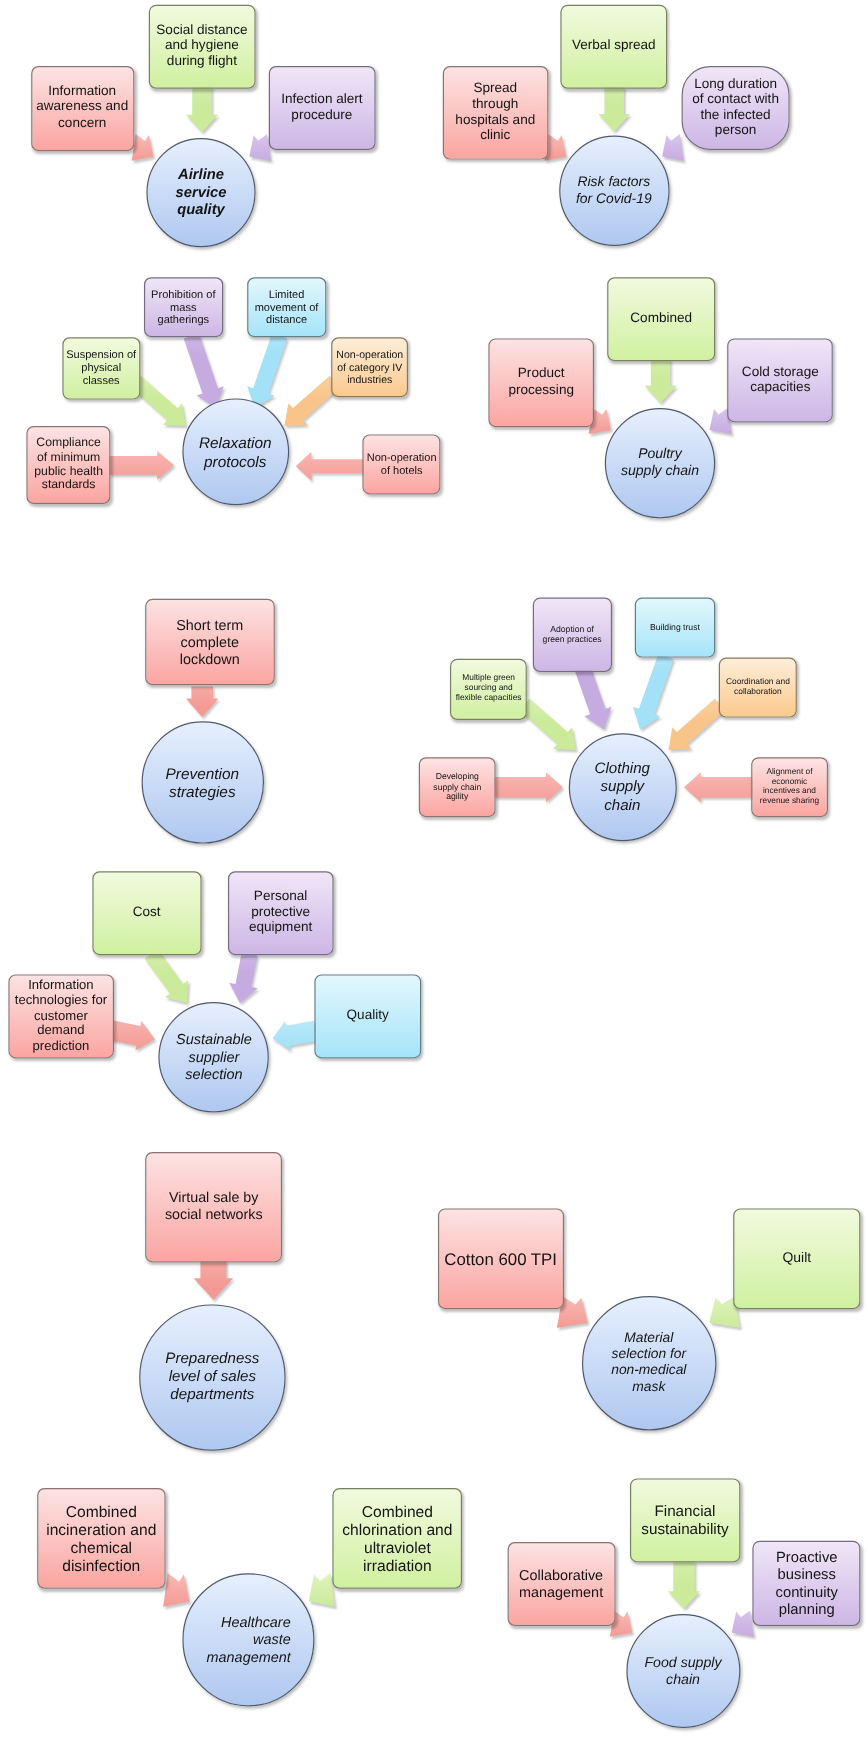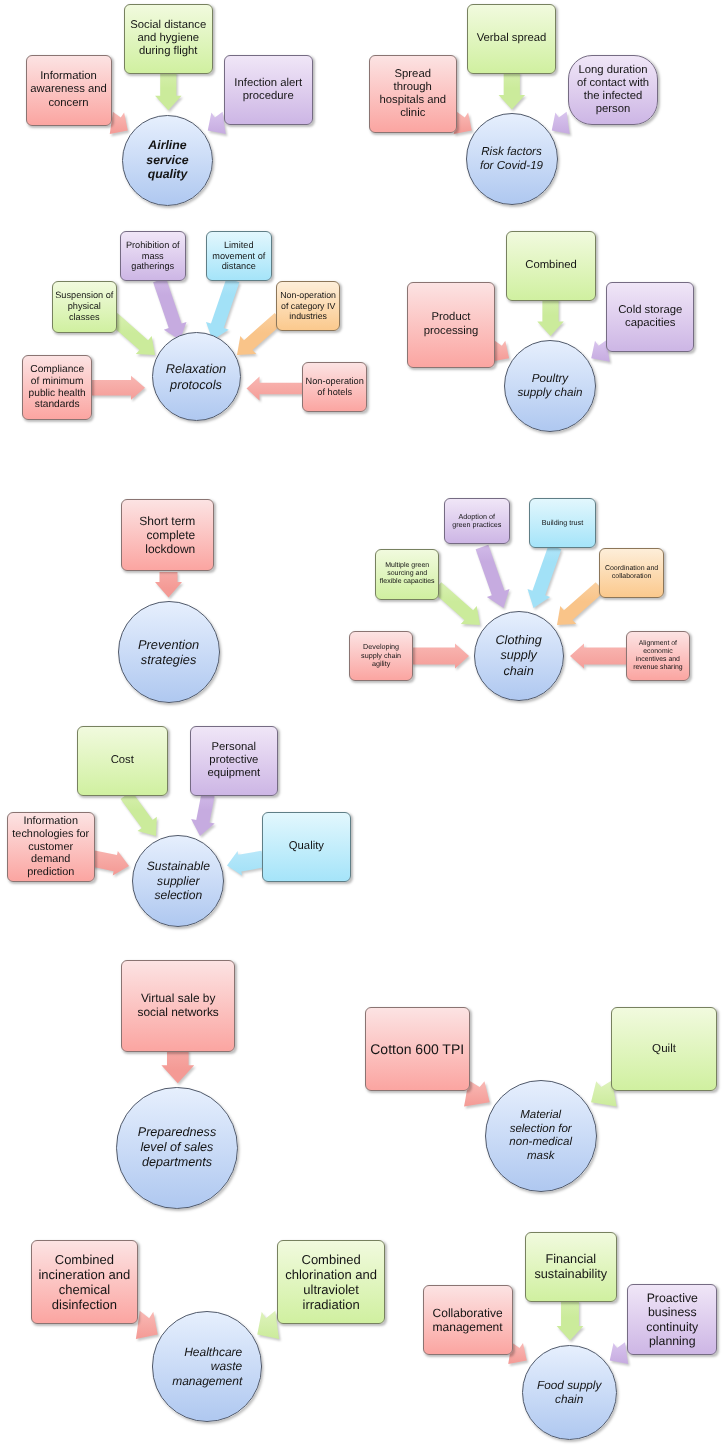--- a/index.html
+++ b/index.html
@@ -351,21 +351,21 @@
       <svg width="723" height="1448" viewBox="0 0 723 1448" style="position: absolute; left: 0px; top: 0px; overflow: visible; z-index: 2; pointer-events: none;">
         <path d="M606.50,339.98 L598.51,345.70 L595.00,340.79 L591.23,358.24 L609.76,361.71 L608.71,355.42 Z" fill="rgba(0,0,0,0.22)" filter="url(#softshadow)" transform="translate(1.6,2.2)"></path>
         <path d="M606.50,339.98 L598.51,345.70 L595.00,340.79 L591.23,358.24 L609.76,361.71 L608.71,355.42 Z" fill="url(#agc14)"></path>
       </svg>
       <div class="hub" style="left: 504px; top: 339.7px; width: 92px; height: 92px; font-size: 11.7px; background: linear-gradient(rgb(230, 239, 253) 0%, rgb(175, 200, 240) 100%); border-color: rgb(80, 89, 106); box-shadow: rgba(0, 0, 0, 0.26) 1.4px 1.9px 2.6px;">
         <span class="lbl">
           <span class="ln">Poultry</span>
           <span class="ln">supply chain</span>
         </span>
       </div>
-      <div class="node" style="left: 407px; top: 281.5px; width: 88px; height: 86px; font-size: 11.3px; background: linear-gradient(rgb(252, 227, 227) 0%, rgb(251, 165, 161) 100%); border-color: rgb(138, 116, 114); box-shadow: rgba(0, 0, 0, 0.26) 1.4px 1.9px 2.4px;">
+      <div class="node" style="left: 407px; top: 281.5px; width: 88px; height: 74px; font-size: 11.3px; background: linear-gradient(rgb(252, 227, 227) 0%, rgb(251, 165, 161) 100%); border-color: rgb(138, 116, 114); box-shadow: rgba(0, 0, 0, 0.26) 1.4px 1.9px 2.4px;">
         <span class="lbl">
           <span class="ln">Product</span>
           <span class="ln">processing</span>
         </span>
       </div>
       <div class="node" style="left: 506px; top: 230.5px; width: 90px; height: 70px; font-size: 11.3px; background: linear-gradient(rgb(241, 250, 222) 0%, rgb(208, 240, 160) 100%); border-color: rgb(119, 129, 95); box-shadow: rgba(0, 0, 0, 0.26) 1.4px 1.9px 2.4px;">
         <span class="lbl">
           <span class="ln">Combined</span>
         </span>
       </div>
@@ -382,21 +382,21 @@
           <path d="M0,-9 L10,-9 L10,-13.5 L25.5,0 L10,13.5 L10,9 L0,9 Z" fill="rgba(0,0,0,0.22)" filter="url(#softshadow)" transform="translate(2,-1.3999999999999997)"></path>
           <path d="M0,-9 L10,-9 L10,-13.5 L25.5,0 L10,13.5 L10,9 L0,9 Z" fill="url(#agp15)"></path>
         </g>
       </svg>
       <div class="hub" style="left: 117.6px; top: 601.3px; width: 102px; height: 102px; font-size: 12.8px; background: linear-gradient(rgb(230, 239, 253) 0%, rgb(175, 200, 240) 100%); border-color: rgb(80, 89, 106); box-shadow: rgba(0, 0, 0, 0.26) 1.4px 1.9px 2.6px;">
         <span class="lbl">
           <span class="ln">Prevention</span>
           <span class="ln">strategies</span>
         </span>
       </div>
-      <div class="node" style="left: 120.8px; top: 498.8px; width: 93px; height: 72.3px; font-size: 12px; background: linear-gradient(rgb(252, 227, 227) 0%, rgb(251, 165, 161) 100%); border-color: rgb(138, 116, 114); box-shadow: rgba(0, 0, 0, 0.26) 1.4px 1.9px 2.4px; text-align: right;">
+      <div class="node" style="left: 120.8px; top: 498.8px; width: 108px; height: 72.3px; font-size: 12px; background: linear-gradient(rgb(252, 227, 227) 0%, rgb(251, 165, 161) 100%); border-color: rgb(138, 116, 114); box-shadow: rgba(0, 0, 0, 0.26) 1.4px 1.9px 2.4px;">
         <span class="lbl">
           <span class="ln">Short term</span>
           <span class="ln">complete</span>
           <span class="ln">lockdown</span>
         </span>
       </div>
     </div>
     <div class="cluster">
       <svg width="723" height="1448" viewBox="0 0 723 1448" style="position: absolute; left: 0px; top: 0px; overflow: visible; z-index: 2; pointer-events: none;">
         <g transform="translate(482,547) rotate(70.58453454403701)">
@@ -434,21 +434,21 @@
           <path d="M0,-8.5 L43,-8.5 L43,-12.5 L57,0 L43,12.5 L43,8.5 L0,8.5 Z" fill="url(#agp21)"></path>
         </g>
       </svg>
       <div class="hub" style="left: 473.6px; top: 611px; width: 90px; height: 90px; font-size: 12.6px; background: linear-gradient(rgb(230, 239, 253) 0%, rgb(175, 200, 240) 100%); border-color: rgb(80, 89, 106); box-shadow: rgba(0, 0, 0, 0.26) 1.4px 1.9px 2.6px;">
         <span class="lbl">
           <span class="ln">Clothing</span>
           <span class="ln">supply</span>
           <span class="ln">chain</span>
         </span>
       </div>
-      <div class="node" style="left: 443.5px; top: 498px; width: 66.5px; height: 46px; font-size: 7.2px; background: linear-gradient(rgb(240, 230, 247) 0%, rgb(205, 182, 229) 100%); border-color: rgb(117, 107, 131); box-shadow: rgba(0, 0, 0, 0.26) 1.4px 1.9px 2.4px;">
+      <div class="node" style="left: 443.5px; top: 498px; width: 66.5px; height: 62px; font-size: 7.2px; background: linear-gradient(rgb(240, 230, 247) 0%, rgb(205, 182, 229) 100%); border-color: rgb(117, 107, 131); box-shadow: rgba(0, 0, 0, 0.26) 1.4px 1.9px 2.4px;">
         <span class="lbl">
           <span class="ln">Adoption of</span>
           <span class="ln">green practices</span>
         </span>
       </div>
       <div class="node" style="left: 529.2px; top: 498px; width: 66.5px; height: 50px; font-size: 7.2px; background: linear-gradient(rgb(226, 247, 253) 0%, rgb(165, 228, 249) 100%); border-color: rgb(95, 126, 134); box-shadow: rgba(0, 0, 0, 0.26) 1.4px 1.9px 2.4px;">
         <span class="lbl">
           <span class="ln">Building trust</span>
         </span>
       </div>

